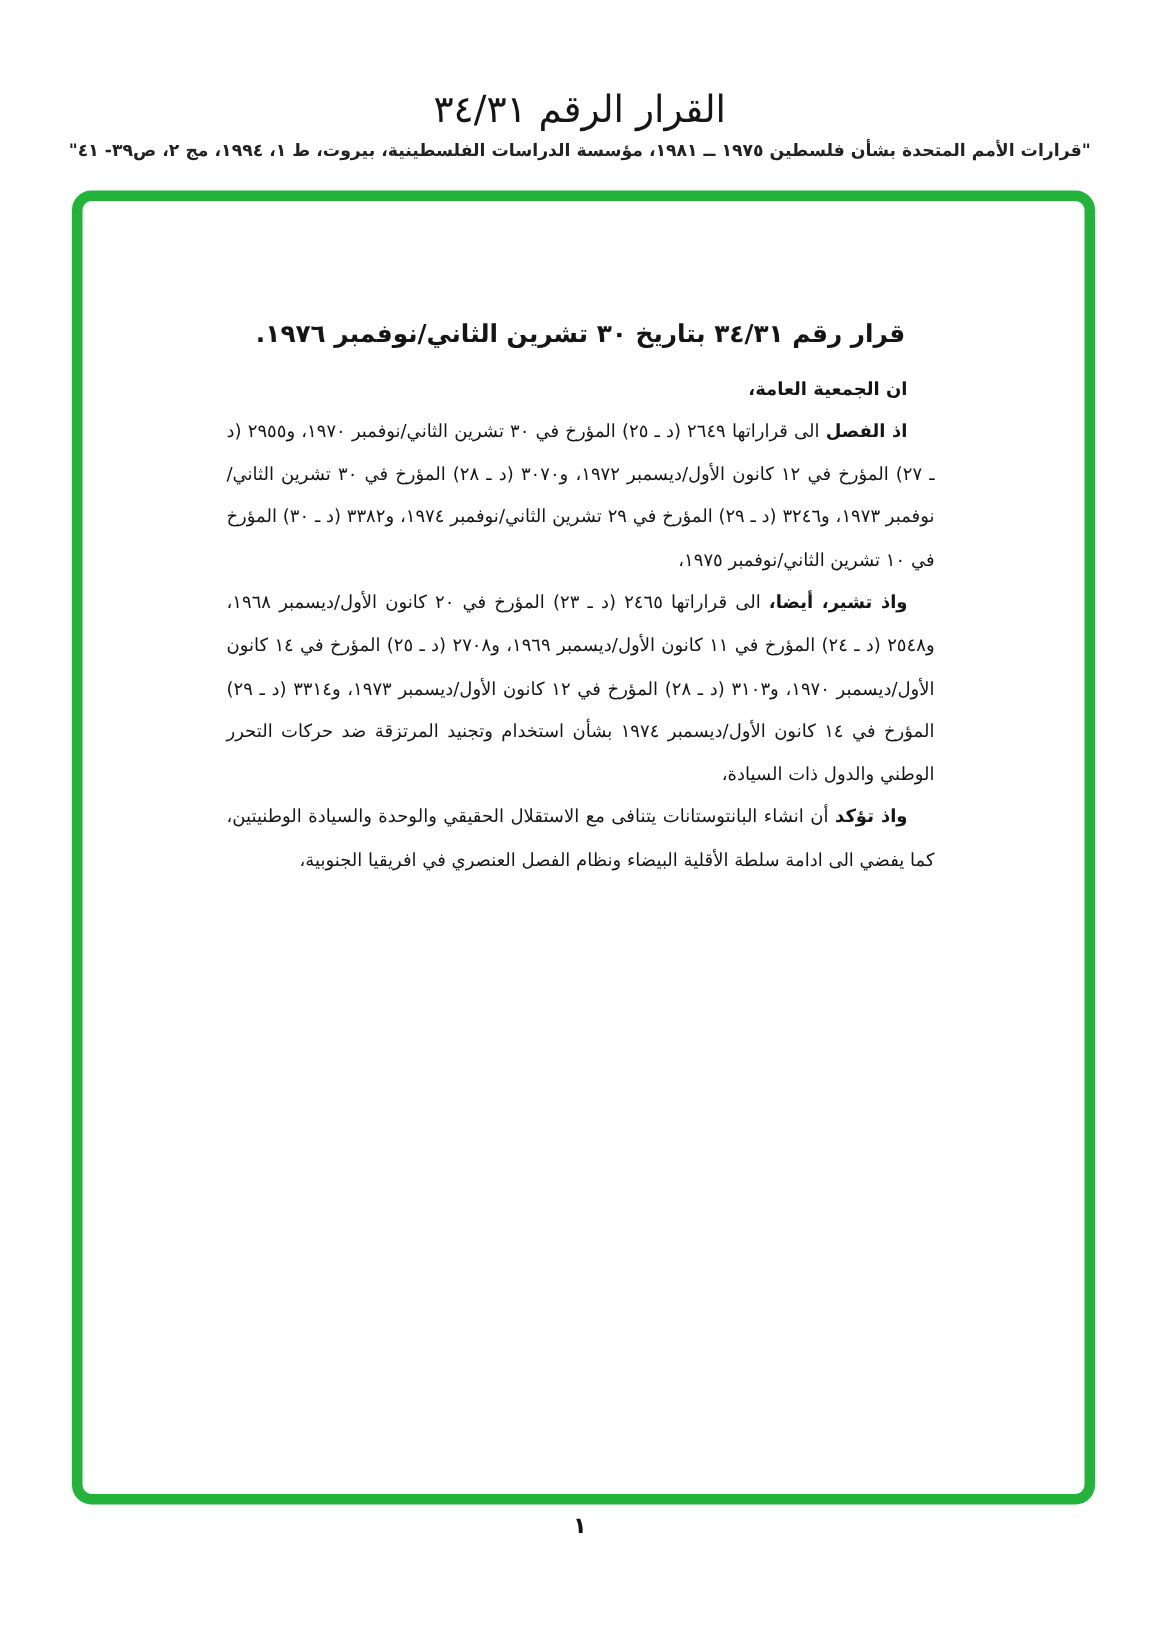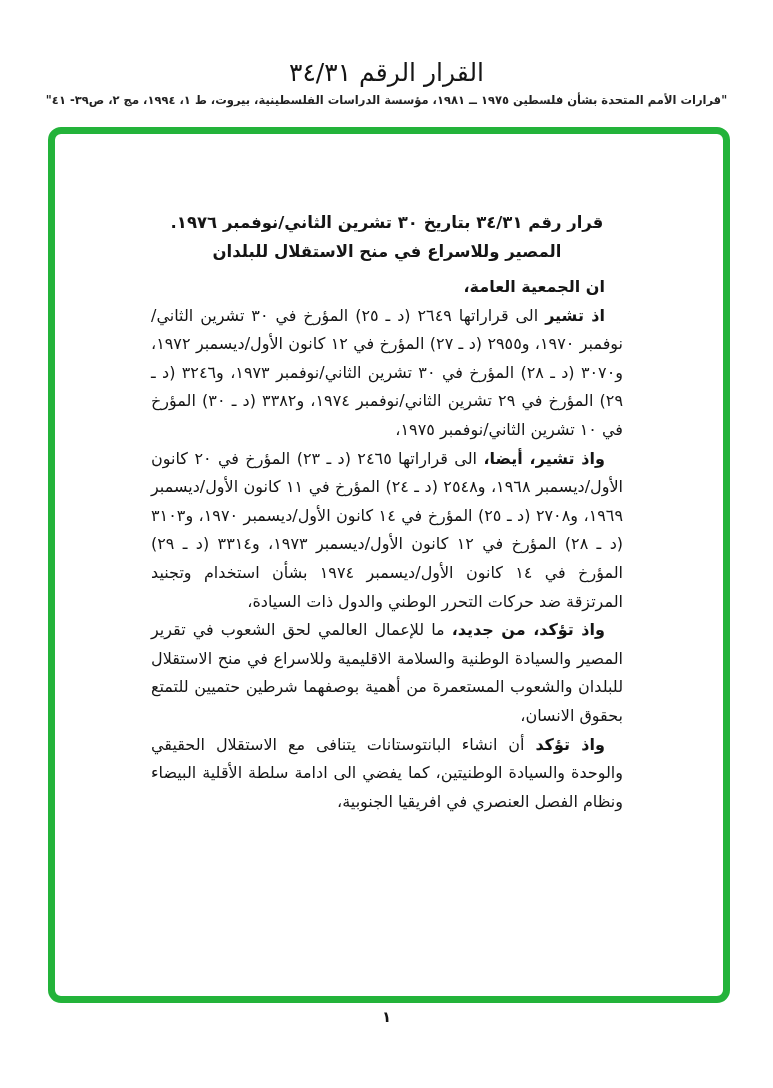--- a/index.html
+++ b/index.html
@@ -41,21 +41,21 @@
   }
   .doc-title {
     text-align: center;
     font-weight: bold;
     font-size: 16.5px;
     line-height: 28.5px;
     margin-bottom: 7px;
   }
   .doc-title .t-line { display: block; }
   .body-par {
-    font-size: 16px;
+    font-size: 12px;
     line-height: 28.6px;
     text-align: justify;
     text-indent: 18px;
     direction: rtl;
   }
   .body-par .lead { font-weight: bold; }
 
   .page-number {
     position: absolute; top: 1008px; left: 0; right: 0;
     text-align: center;
@@ -69,31 +69,29 @@
 
   <div class="header-title">القرار الرقم  ٣٤/٣١</div>
 
   <div class="header-citation">"قرارات الأمم المتحدة بشأن فلسطين ١٩٧٥ ــ ١٩٨١، مؤسسة الدراسات الفلسطينية، بيروت، ط ١، ١٩٩٤، مج ٢، ص٣٩- ٤١"</div>
 
   <div class="green-box">
     <div class="doc-content">
 
       <div class="doc-title">
         <span class="t-line">قرار رقم ٣٤/٣١ بتاريخ ٣٠ تشرين الثاني/نوفمبر ١٩٧٦.</span>
-        <span class="t-line">المصير وللاسراع في منح الاستقلال للبلدان</span>
       </div>
 
       <p class="body-par"><span class="lead">ان الجمعية العامة،</span><span></span></p>
 
-      <p class="body-par"><span class="lead">اذ تشير</span><span> الى قراراتها ٢٦٤٩ (د ـ ٢٥) المؤرخ في ٣٠ تشرين الثاني/نوفمبر ١٩٧٠، و٢٩٥٥ (د ـ ٢٧) المؤرخ في ١٢ كانون الأول/ديسمبر ١٩٧٢، و٣٠٧٠ (د ـ ٢٨) المؤرخ في ٣٠ تشرين الثاني/نوفمبر ١٩٧٣، و٣٢٤٦ (د ـ ٢٩) المؤرخ في ٢٩ تشرين الثاني/نوفمبر ١٩٧٤، و٣٣٨٢ (د ـ ٣٠) المؤرخ في ١٠ تشرين الثاني/نوفمبر ١٩٧٥،</span></p>
+      <p class="body-par"><span class="lead">اذ الفصل</span><span> الى قراراتها ٢٦٤٩ (د ـ ٢٥) المؤرخ في ٣٠ تشرين الثاني/نوفمبر ١٩٧٠، و٢٩٥٥ (د ـ ٢٧) المؤرخ في ١٢ كانون الأول/ديسمبر ١٩٧٢، و٣٠٧٠ (د ـ ٢٨) المؤرخ في ٣٠ تشرين الثاني/نوفمبر ١٩٧٣، و٣٢٤٦ (د ـ ٢٩) المؤرخ في ٢٩ تشرين الثاني/نوفمبر ١٩٧٤، و٣٣٨٢ (د ـ ٣٠) المؤرخ في ١٠ تشرين الثاني/نوفمبر ١٩٧٥،</span></p>
 
       <p class="body-par"><span class="lead">واذ تشير، أيضا،</span><span> الى قراراتها ٢٤٦٥ (د ـ ٢٣) المؤرخ في ٢٠ كانون الأول/ديسمبر ١٩٦٨، و٢٥٤٨ (د ـ ٢٤) المؤرخ في ١١ كانون الأول/ديسمبر ١٩٦٩، و٢٧٠٨ (د ـ ٢٥) المؤرخ في ١٤ كانون الأول/ديسمبر ١٩٧٠، و٣١٠٣ (د ـ ٢٨) المؤرخ في ١٢ كانون الأول/ديسمبر ١٩٧٣، و٣٣١٤ (د ـ ٢٩) المؤرخ في ١٤ كانون الأول/ديسمبر ١٩٧٤ بشأن استخدام وتجنيد المرتزقة ضد حركات التحرر الوطني والدول ذات السيادة،</span></p>
 
 
-      <p class="body-par"><span class="lead">واذ تؤكد، من جديد،</span><span> ما للإعمال العالمي لحق الشعوب في تقرير المصير والسيادة الوطنية والسلامة الاقليمية وللاسراع في منح الاستقلال للبلدان والشعوب المستعمرة من أهمية بوصفهما شرطين حتميين للتمتع بحقوق الانسان،</span></p>
 
       <p class="body-par"><span class="lead">واذ تؤكد</span><span> أن انشاء البانتوستانات يتنافى مع الاستقلال الحقيقي والوحدة والسيادة الوطنيتين، كما يفضي الى ادامة سلطة الأقلية البيضاء ونظام الفصل العنصري في افريقيا الجنوبية،</span></p>
 
     </div>
   </div>
 
   <div class="page-number">١</div>
 
 </div>
 

